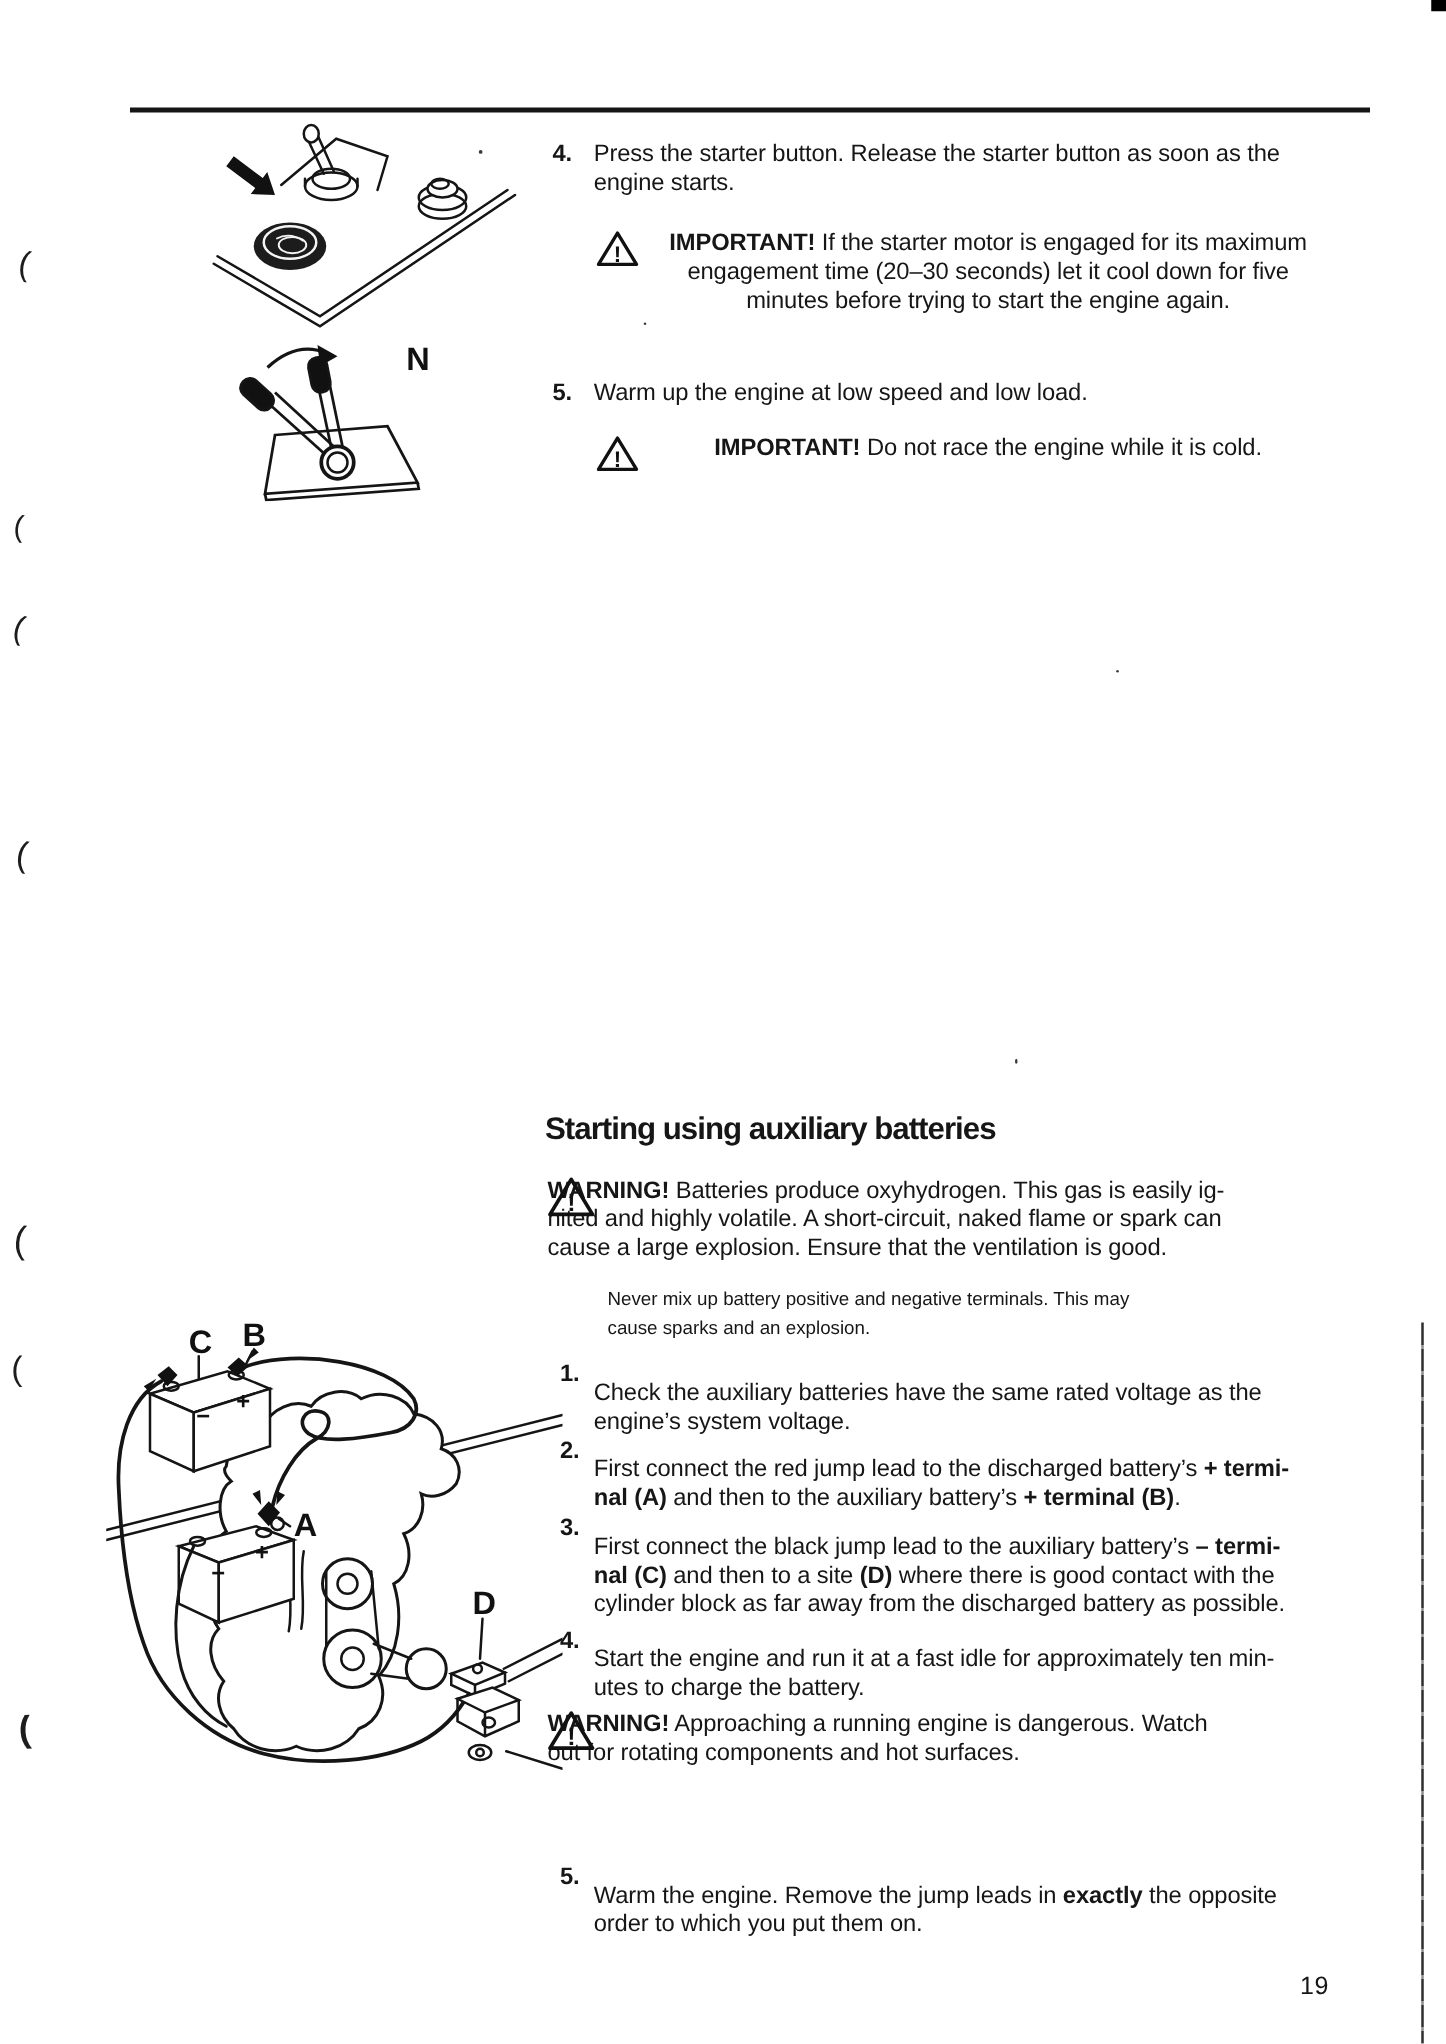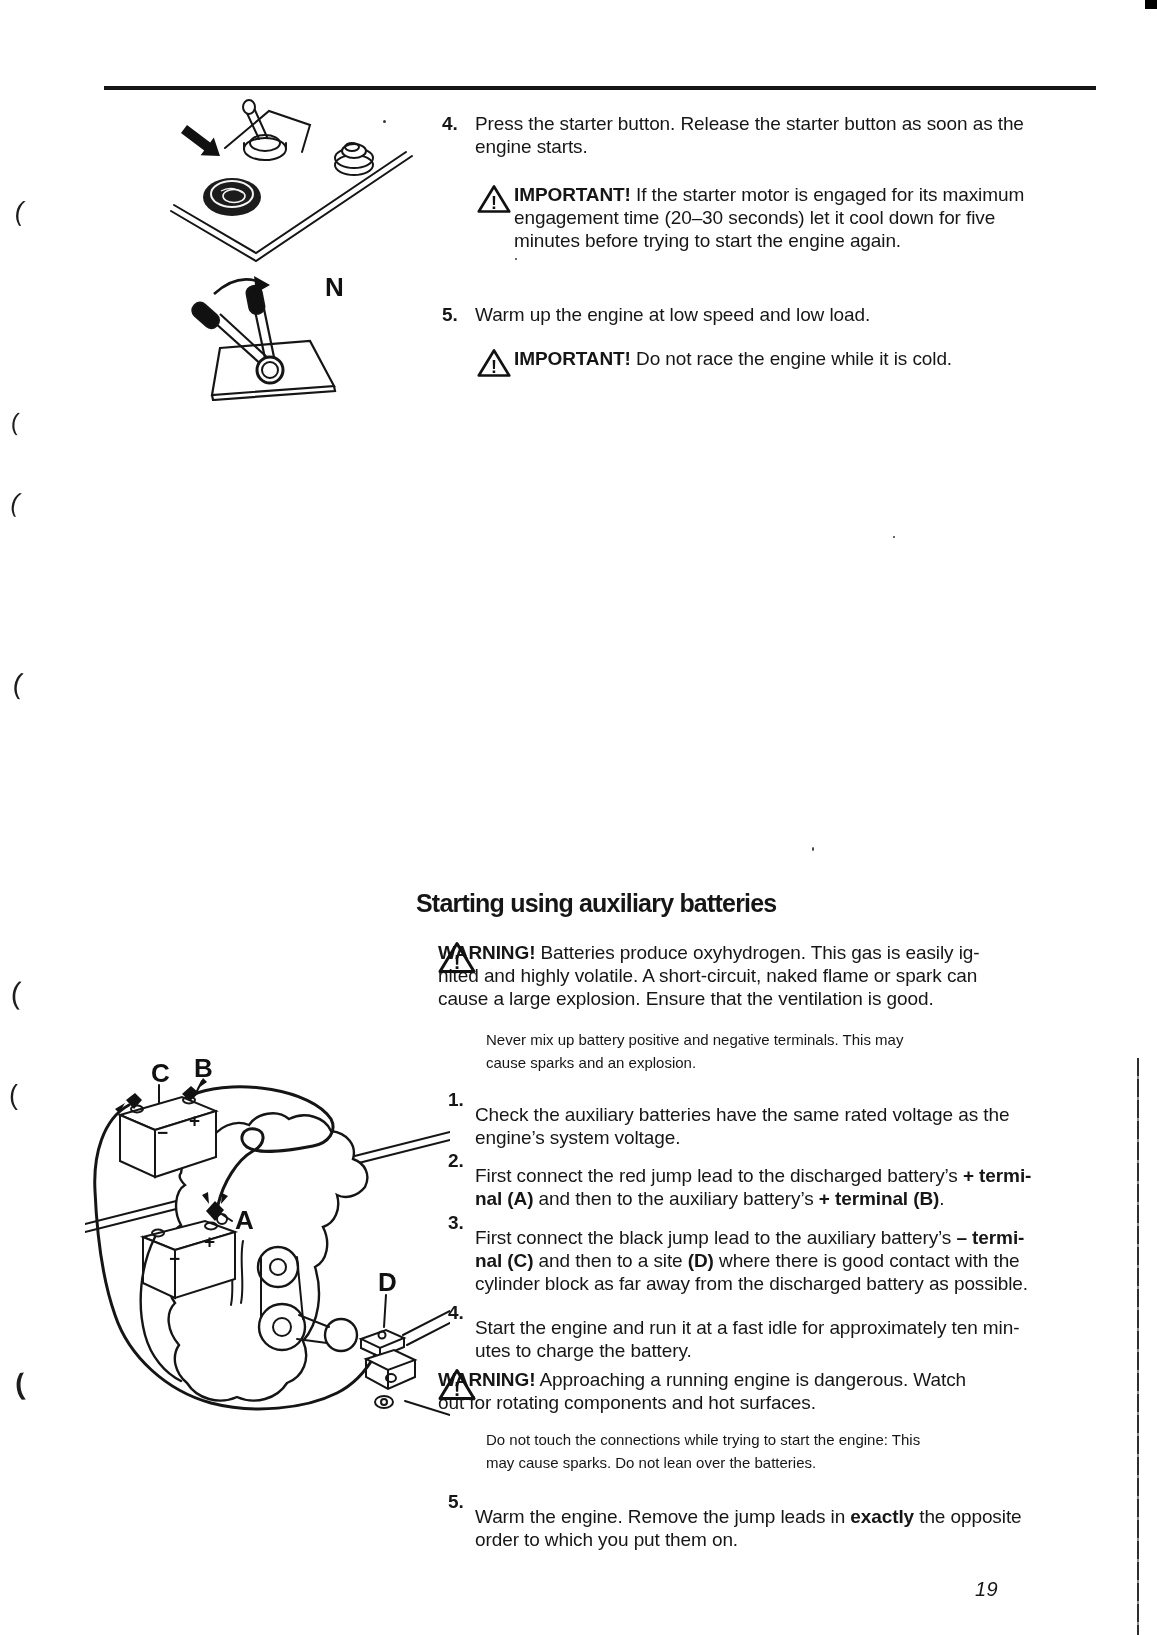--- a/index.html
+++ b/index.html
@@ -5,21 +5,21 @@
   html,body{margin:0;padding:0;background:#fff;}
   .page{position:relative;width:1157px;height:1635px;background:#ffffff;overflow:hidden;
         font-family:"Liberation Sans",sans-serif;color:#161616;}
   .rule{position:absolute;background:#151515;}
   .txtblock{position:absolute;font-size:19px;line-height:23px;letter-spacing:-0.1px;}
   .li .num{position:absolute;left:0;top:0;font-weight:700;}
   .li .txt{display:block;white-space:pre-line;}
   .top-li .txt{margin-left:33px;}
   .low-li .txt{margin-left:27px;margin-top:15px;}
   .note .wtxt{white-space:pre-line;}
-  .imp .wtxt{margin-left:37px;}
+  .imp .wtxt{margin-left:37px;text-align:center;}
   .warn .wtxt{}
   b{font-weight:700;}
   .tri{position:absolute;left:0;}
   .imp .tri{width:34px;height:30px;top:1px;}
   .warn .tri{width:38px;height:33px;top:0;}
   .heading{position:absolute;font-size:25px;font-weight:700;letter-spacing:-0.8px;white-space:nowrap;}
   .para{position:absolute;font-size:15px;line-height:23px;white-space:pre-line;}
   .pagenum{position:absolute;font-size:20px;letter-spacing:0.5px;}
   .edge-mark{position:absolute;color:#1d1d1d;}
   .corner{position:absolute;background:#000;}
@@ -190,21 +190,21 @@
   </div>
 
   <div class="txtblock note imp" style="left:477px;top:347px;width:590px;">
     <svg class="tri" viewBox="0 0 38 33">
       <path d="M19,2.5 L36,30.5 L2,30.5 Z" fill="none" stroke="#111" stroke-width="3" stroke-linejoin="round"></path>
       <text x="19" y="28" text-anchor="middle" class="tri-mark">!</text>
     </svg>
     <div class="wtxt"><b>IMPORTANT!</b><span> Do not race the engine while it is cold.</span></div>
   </div>
 
-  <h1 class="heading" style="left:416px;top:889px;margin:0;">Starting using auxiliary batteries</h1>
+  <h1 class="heading" style="left:436px;top:889px;margin:0;">Starting using auxiliary batteries</h1>
 
   <div class="txtblock note warn" style="left:438px;top:941px;width:690px;">
     <svg class="tri" viewBox="0 0 38 33">
       <path d="M19,2.5 L36,30.5 L2,30.5 Z" fill="none" stroke="#111" stroke-width="3" stroke-linejoin="round"></path>
       <text x="19" y="28" text-anchor="middle" class="tri-mark">!</text>
     </svg>
     <div class="wtxt"><b>WARNING!</b><span> Batteries produce oxyhydrogen. This gas is easily ig-
 nited and highly volatile. A short-circuit, naked flame or spark can
 cause a large explosion. Ensure that the ventilation is good.</span></div>
   </div>
@@ -239,24 +239,22 @@
 
   <div class="txtblock note warn" style="left:438px;top:1368px;width:690px;">
     <svg class="tri" viewBox="0 0 38 33">
       <path d="M19,2.5 L36,30.5 L2,30.5 Z" fill="none" stroke="#111" stroke-width="3" stroke-linejoin="round"></path>
       <text x="19" y="28" text-anchor="middle" class="tri-mark">!</text>
     </svg>
     <div class="wtxt"><b>WARNING!</b><span> Approaching a running engine is dangerous. Watch
 out for rotating components and hot surfaces.</span></div>
   </div>
 
-  <div class="para" style="left:486px;top:1428px;width:620px;">Do not touch the connections while trying to start the engine: This
-may cause sparks. Do not lean over the batteries.</div>
 
   <div class="txtblock li low-li" style="left:448px;top:1490px;width:650px;">
     <span class="num">5.</span>
     <span class="txt"><span>Warm the engine. Remove the jump leads in </span><b>exactly</b><span> the opposite
 order to which you put them on.</span></span>
   </div>
 
-  <div class="pagenum" style="left:975px;top:1578px;font-style:italic;">19</div>
+  <div class="pagenum" style="left:1040px;top:1578px;">19</div>
 
 </div>
 
 </body></html>

